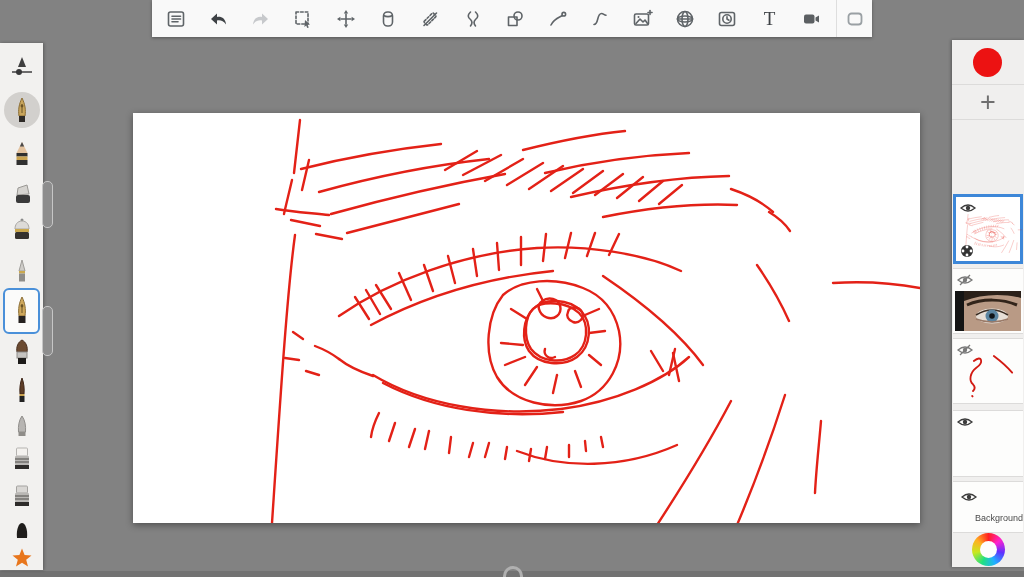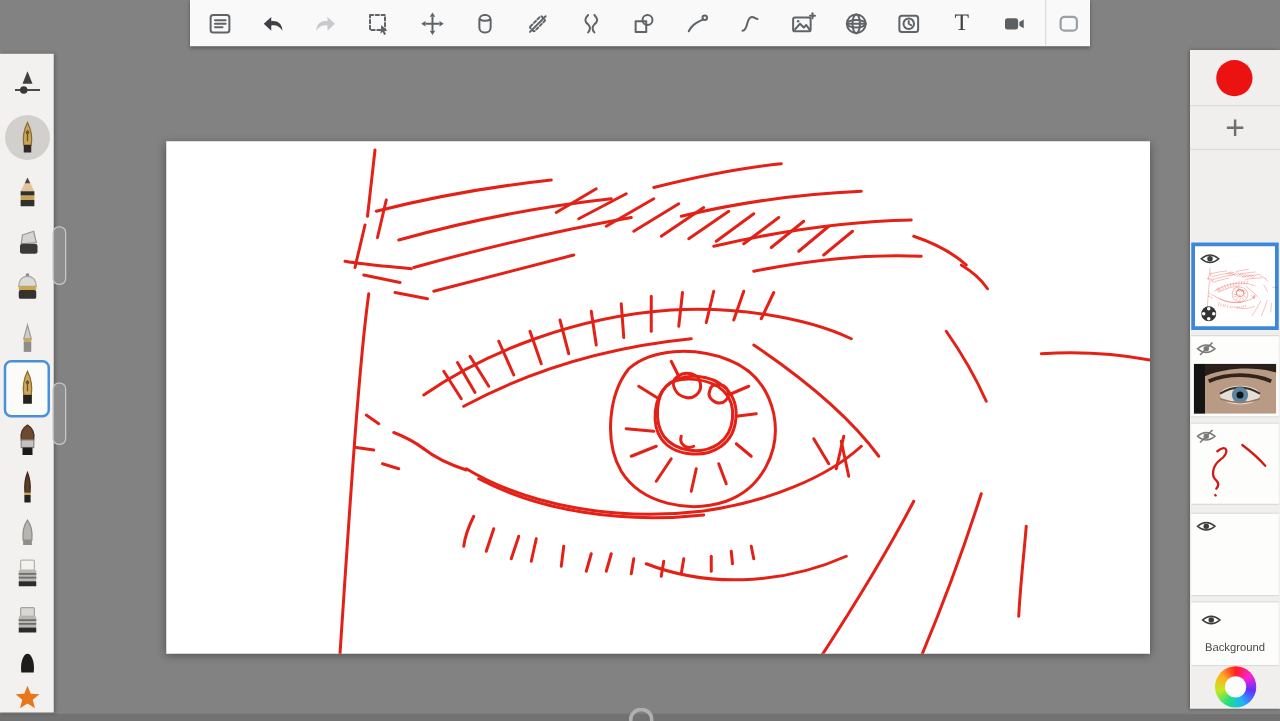--- a/index.html
+++ b/index.html
@@ -71,21 +71,21 @@
   }
   .layer-tile {
     position:absolute; left:1px; width:70px; background:#fdfdfc;
     border-bottom:1px solid #dcdbda; border-top:1px solid #dcdbda;
   }
   .layer-tile.selected { border:3px solid #3d87d8; background:#ffffff; }
   .eye-btn { position:absolute; left:4px; top:3px; width:17px; height:13px; }
   .layer-opts { position:absolute; left:4px; bottom:3px; width:14px; height:14px; }
   .thumb { position:absolute; left:2px; right:2px; bottom:2px; }
   .bg-label {
-    position:absolute; left:0; right:0; bottom:9px; text-align:center;
+    position:absolute; left:0; right:0; bottom:9px; text-align:right;
     font-size:9px; color:#4a4a4a;
   }
   .wheel {
     position:absolute; left:20px; top:493px; width:33px; height:33px; border-radius:50%;
     background:conic-gradient(#ff2020,#ff20d0,#6030ff,#20b0ff,#20e080,#c8e820,#ffb020,#ff2020);
     display:flex; align-items:center; justify-content:center;
   }
   .wheel-center { width:17px; height:17px; border-radius:50%; background:#fdfdfd; }
 
   

